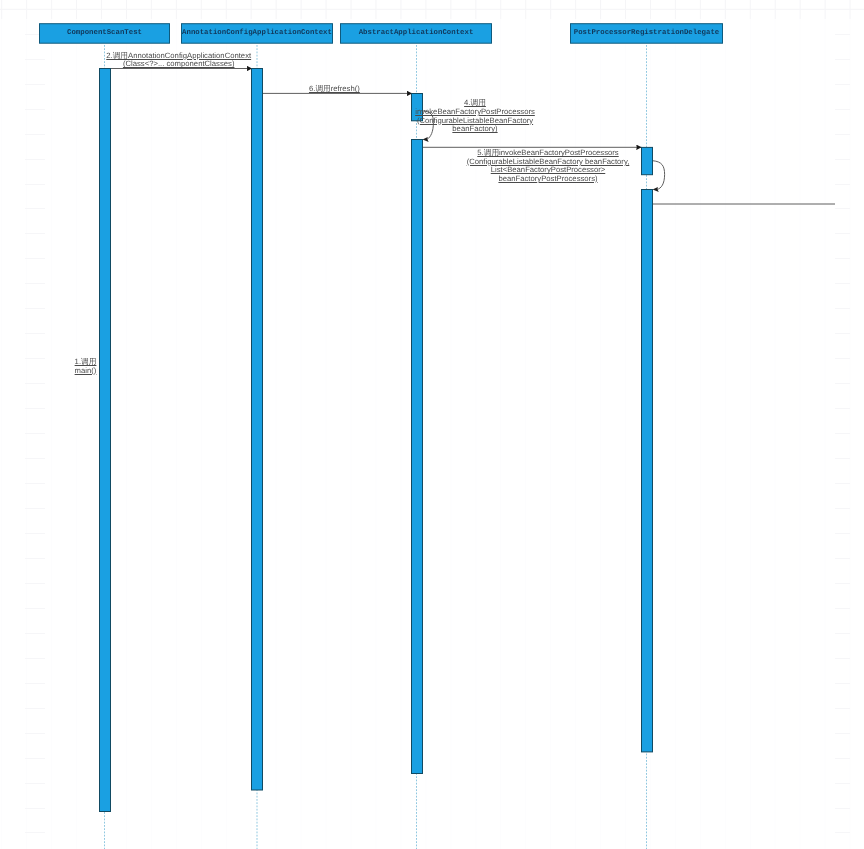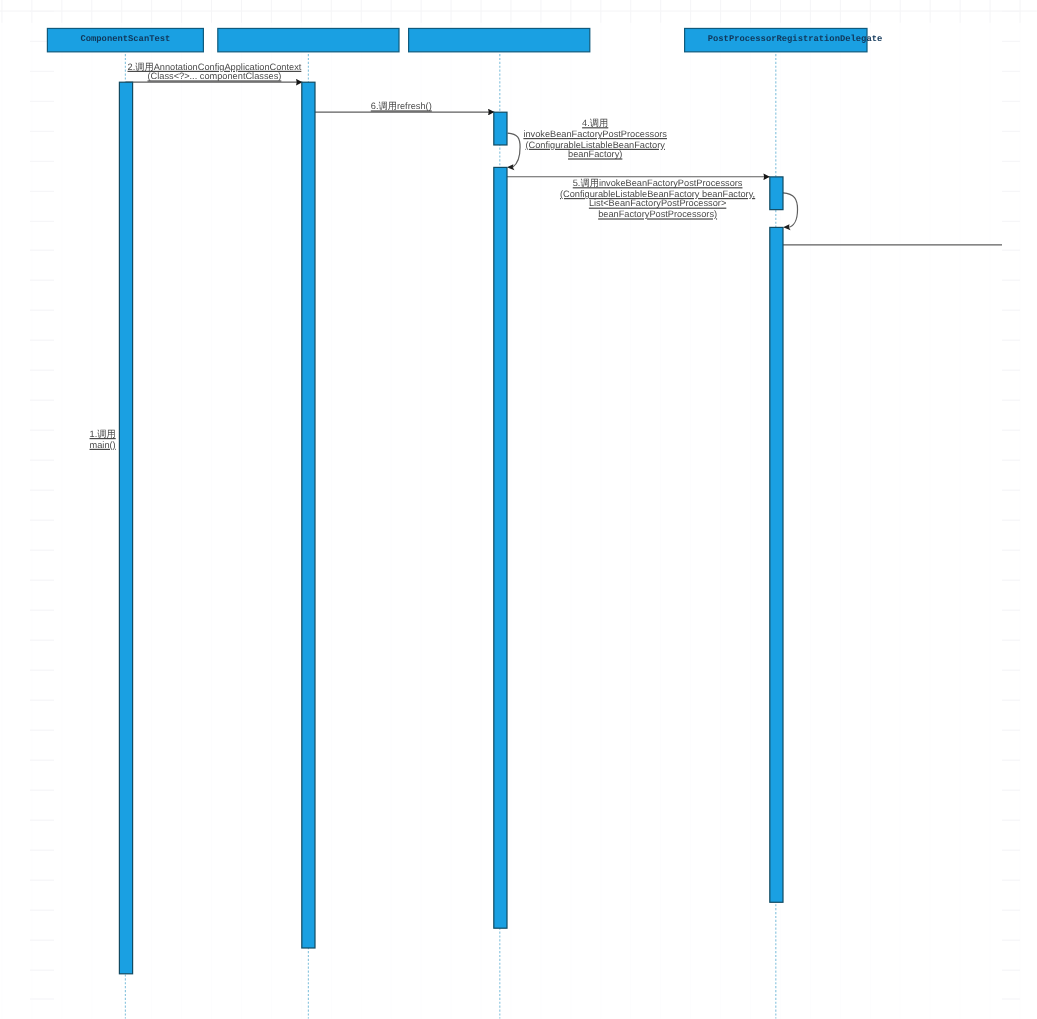--- a/index.html
+++ b/index.html
@@ -147,28 +147,30 @@
       <rect x="99.5" y="68.5" width="11" height="743"></rect>
       <rect x="251.5" y="68.5" width="11" height="721.5"></rect>
       <rect x="411.5" y="93.5" width="11" height="27.3"></rect>
       <rect x="411.5" y="139.5" width="11" height="634"></rect>
       <rect x="641.5" y="147.4" width="11" height="27.3"></rect>
       <rect x="641.5" y="189.5" width="11" height="562.4"></rect>
     </g>
   </svg>
 
   <div class="plabel" style="left:39px;top:23.2px;width:131px;height:20.5px;">ComponentScanTest</div>
-  <div class="plabel" style="left:570px;top:23.2px;width:153px;height:20.5px;margin-left:16px;">PostProcessorRegistrationDelegate</div>
+  <div class="plabel" style="left:181px;top:23.2px;width:152px;height:20.5px;">AnnotationConfigApplicationContext</div>
+  <div class="plabel" style="left:340px;top:23.2px;width:152px;height:20.5px;">AbstractApplicationContext</div>
+  <div class="plabel" style="left:570px;top:23.2px;width:153px;height:20.5px;">PostProcessorRegistrationDelegate</div>
 
   <div class="mlabel" id="lbl1" style="top: 358.3px; width: 120px; text-align: right; left: -23.6px;">1.调用
 main()</div>
   <div class="mlabel" id="lbl2" style="top: 51.9px; width: 220px; text-align: center; left: 68.7px;">2.调用AnnotationConfigApplicationContext
 (Class&lt;?&gt;... componentClasses)</div>
   <div class="mlabel" id="lbl3" style="top: 85.3px; width: 160px; text-align: center; left: 254.4px;">6.调用refresh()</div>
-  <div class="mlabel" id="lbl4" style="top: 99.4px; width: 220px; text-align: center; left: 386px;">4.调用
+  <div class="mlabel" id="lbl4" style="top: 99.4px; width: 220px; text-align: center; left: 365px;">4.调用
 invokeBeanFactoryPostProcessors
 (ConfigurableListableBeanFactory
 beanFactory)</div>
   <div class="mlabel" id="lbl5" style="top: 149.3px; width: 240px; text-align: center; left: 428px;">5.调用invokeBeanFactoryPostProcessors
 (ConfigurableListableBeanFactory beanFactory,
 List&lt;BeanFactoryPostProcessor&gt;
 beanFactoryPostProcessors)</div>
 </div>
 
 </body></html>

